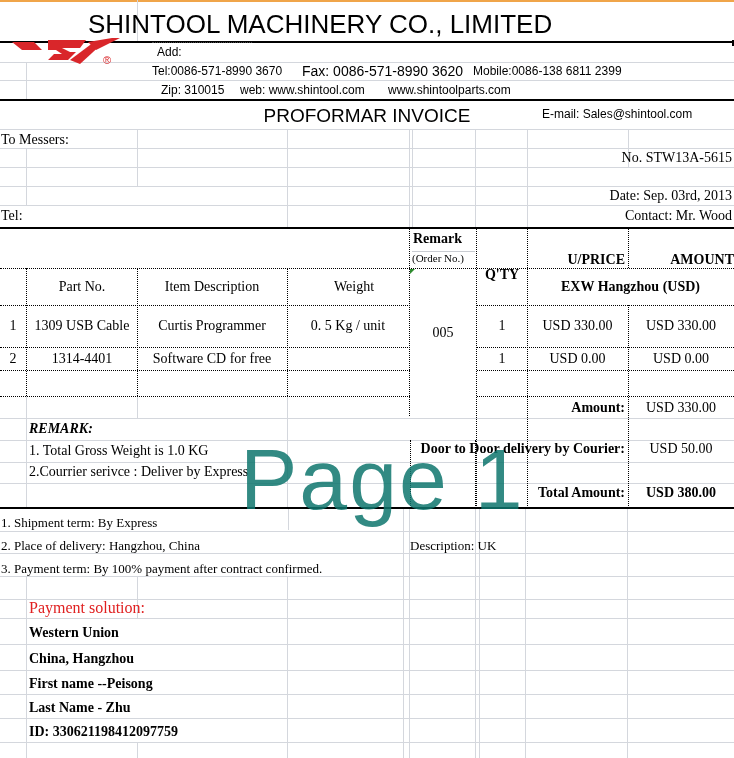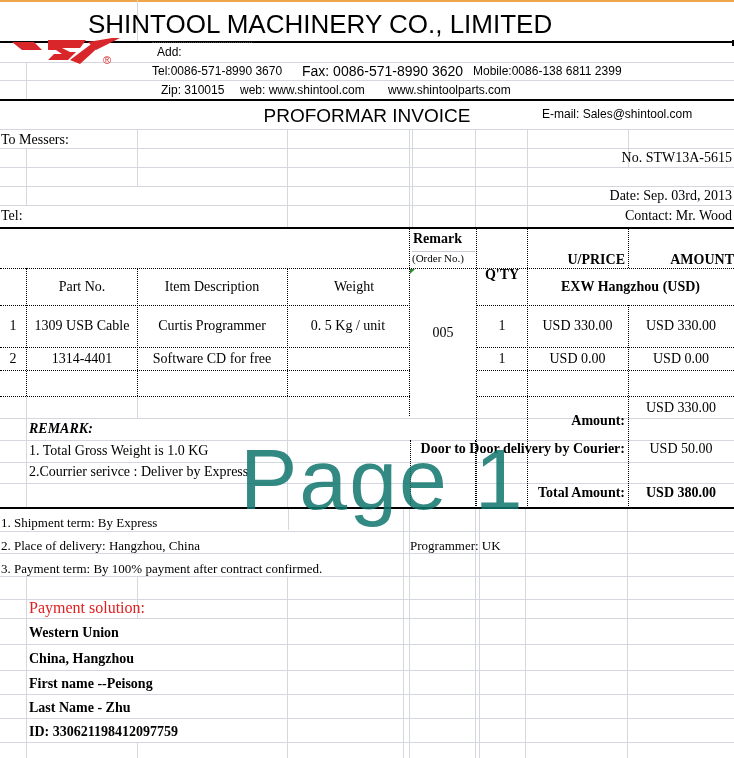--- a/index.html
+++ b/index.html
@@ -156,34 +156,34 @@
   <div class="t c" style="left:0;top:350px;width:26px;">2</div>
   <div class="t c" style="left:27px;top:350px;width:110px;">1314-4401</div>
   <div class="t c" style="left:137px;top:350px;width:150px;">Software CD for free</div>
   <div class="t c" style="left:287px;top:350px;width:122px;"></div>
   <div class="t c" style="left:477px;top:350px;width:50px;">1</div>
   <div class="t c" style="left:527px;top:350px;width:101px;">USD 0.00</div>
   <div class="t c" style="left:628px;top:350px;width:106px;">USD 0.00</div>
 </div>
 <div class="t c" style="left:410px;top:324px;width:66px;">005</div>
 
-<div class="t b r" style="left:477px;top:412px;width:148px;">Amount:</div>
+<div class="t b r" style="left:477px;top:399px;width:148px;">Amount:</div>
 <div class="t c" style="left:628px;top:399px;width:106px;">USD 330.00</div>
 <div class="t b r" style="left:410px;top:440px;width:215px;">Door to Door delivery by Courier:</div>
 <div class="t c" style="left:628px;top:440px;width:106px;">USD 50.00</div>
 <div class="t b r" style="left:477px;top:484px;width:148px;">Total Amount:</div>
 <div class="t b c" style="left:628px;top:484px;width:106px;">USD 380.00</div>
 
 <div class="t b" style="left:29px;top:420px;font-style:italic;">REMARK:</div>
 <div class="t" style="left:29px;top:442px;">1. Total Gross Weight is 1.0  KG</div>
 <div class="t" style="left:29px;top:463px;">2.Courrier serivce : Deliver by Express</div>
 
 <div class="t" style="left:1px;top:514px;font-size:13px;">1.  Shipment term:  By Express</div>
 <div class="t" style="left:1px;top:537px;font-size:13px;">2.  Place of delivery:   Hangzhou, China</div>
-<div class="t" style="left:410px;top:537px;font-size:13px;">Programmer:  UK</div>
+<div class="t" style="left:410px;top:537px;font-size:13px;">Description:  UK</div>
 <div class="t" style="left:1px;top:560px;font-size:13px;">3.  Payment term:   By 100% payment after contract confirmed.</div>
 
 <div class="t" style="left:29px;top:598px;font-size:16px;line-height:20px;color:#e02020;">Payment solution:</div>
 <div class="t b" style="left:29px;top:624px;">Western Union</div>
 <div class="t b" style="left:29px;top:650px;">China, Hangzhou</div>
 <div class="t b" style="left:29px;top:675px;">First name --Peisong</div>
 <div class="t b" style="left:29px;top:699px;">Last Name -  Zhu</div>
 <div class="t b" style="left:29px;top:723px;">ID: 330621198412097759</div>
 
 <div class="watermark">Page 1</div>

